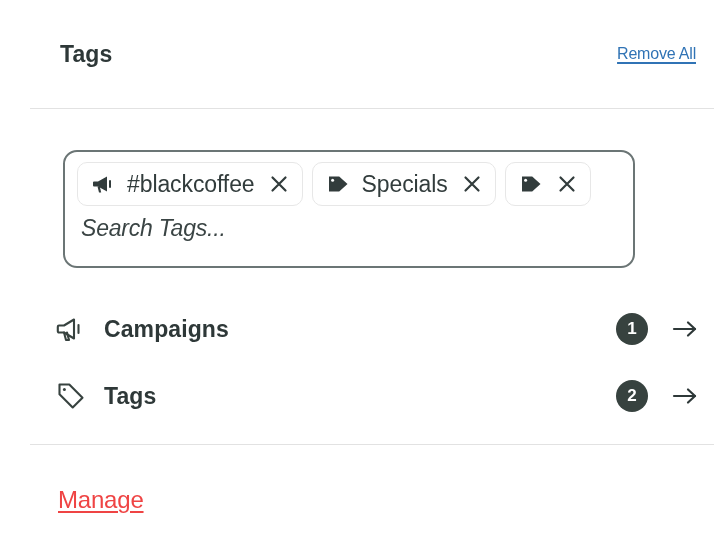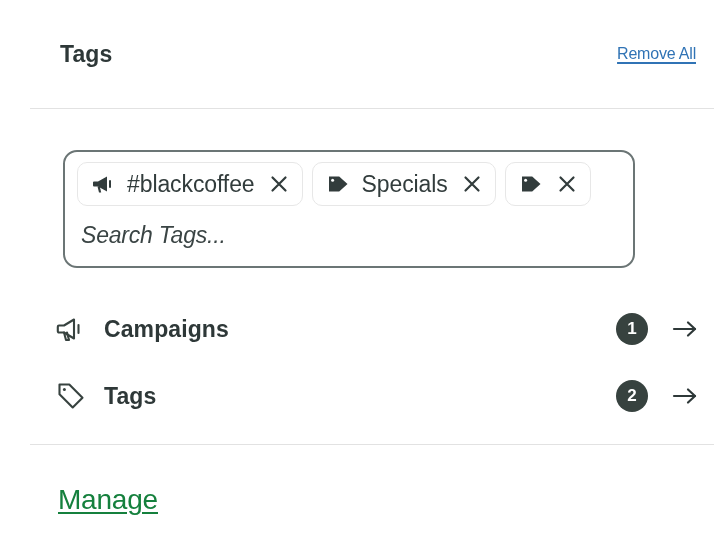--- a/index.html
+++ b/index.html
@@ -72,21 +72,21 @@
     top: 150px;
     width: 572px;
     height: 118px;
     box-sizing: border-box;
     border: 2px solid #6b7575;
     border-radius: 14px;
     padding: 10px 12px;
     display: flex;
     flex-wrap: wrap;
     align-content: flex-start;
-    gap: 7px 9px;
+    gap: 0 9px;
   }
 
   .chip {
     display: inline-flex;
     align-items: center;
     height: 44px;
     box-sizing: border-box;
     border: 1.5px solid #e7e7e7;
     border-radius: 10px;
     background: #ffffff;
@@ -199,22 +199,22 @@
     left: 0;
     right: 0;
     top: 444px;
     bottom: 0;
     display: flex;
     align-items: center;
     padding-left: 28px;
     box-sizing: border-box;
   }
   .manage-link {
-    font-size: 28px;
-    color: #15803d;
+    font-size: 24px;
+    color: #ef4444;
     text-decoration: underline;
     text-underline-offset: 3px;
     text-decoration-thickness: 2px;
     cursor: pointer;
     letter-spacing: -0.2px;
   }
 </style>
 </head>
 <body>
 

